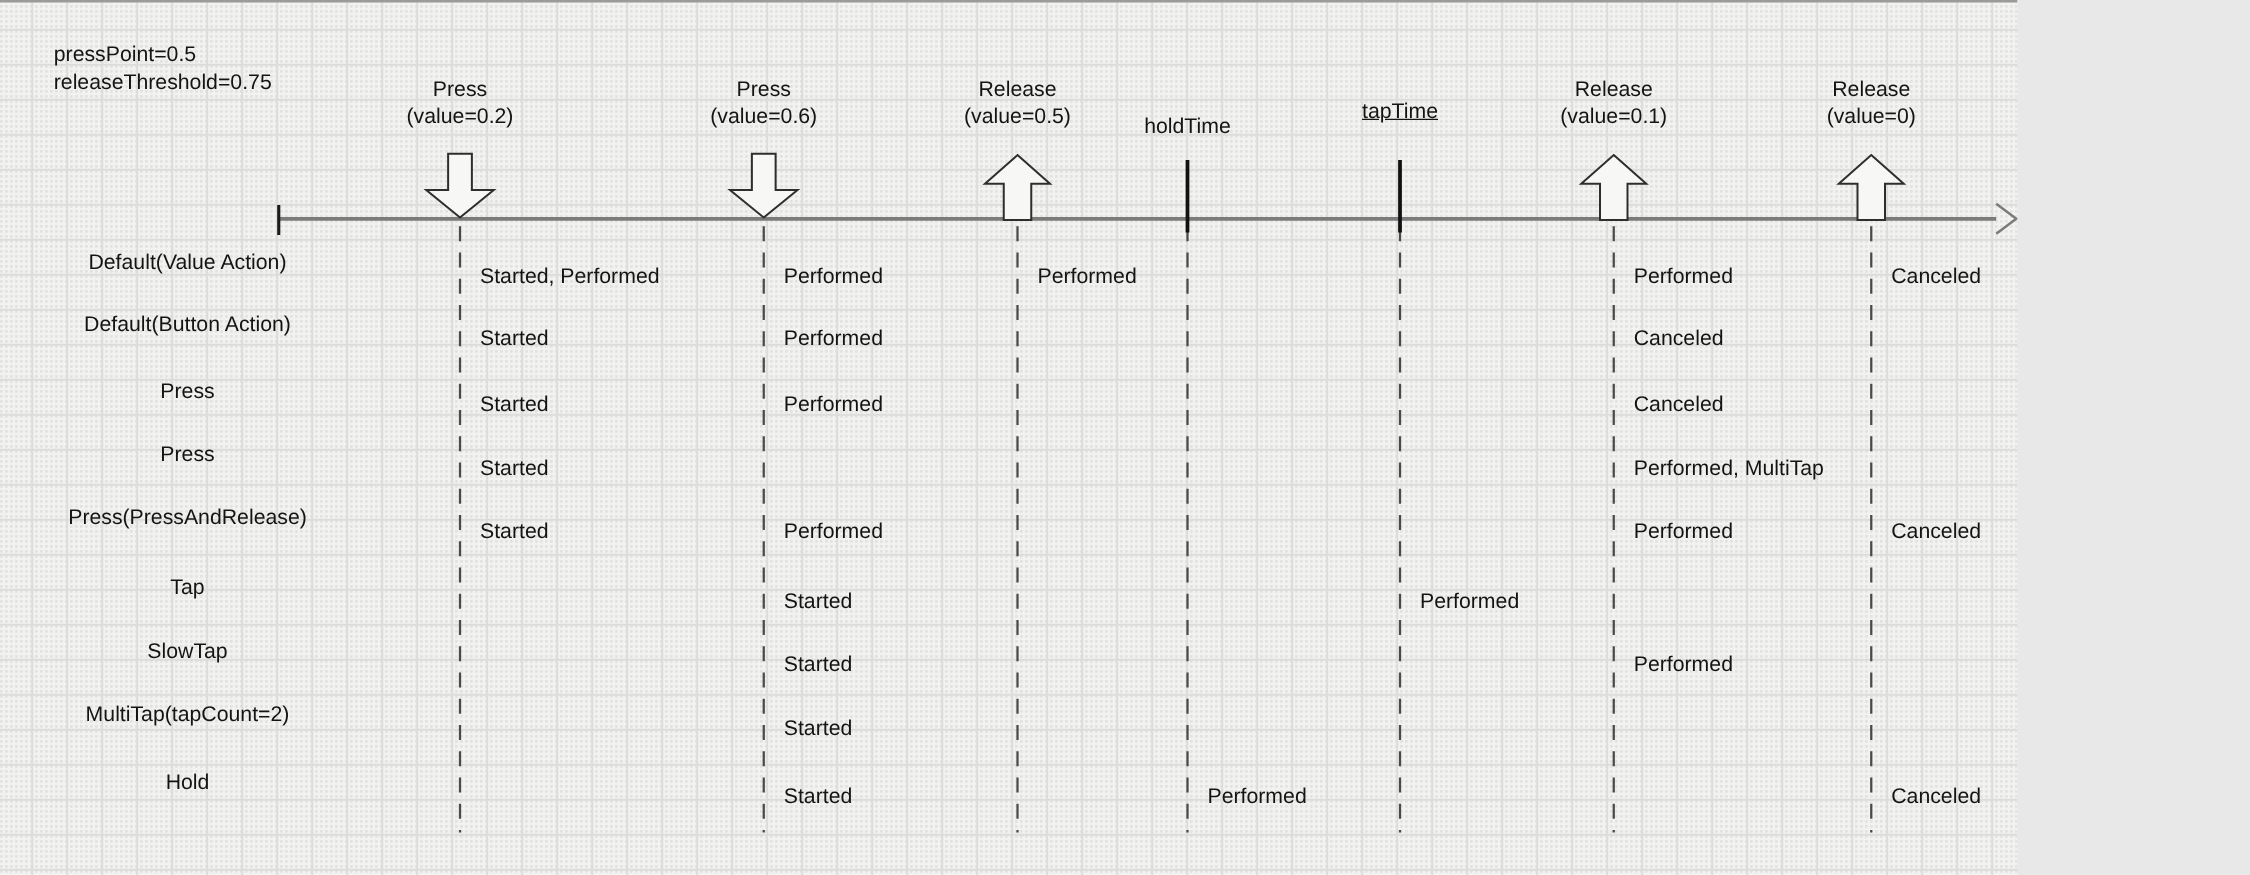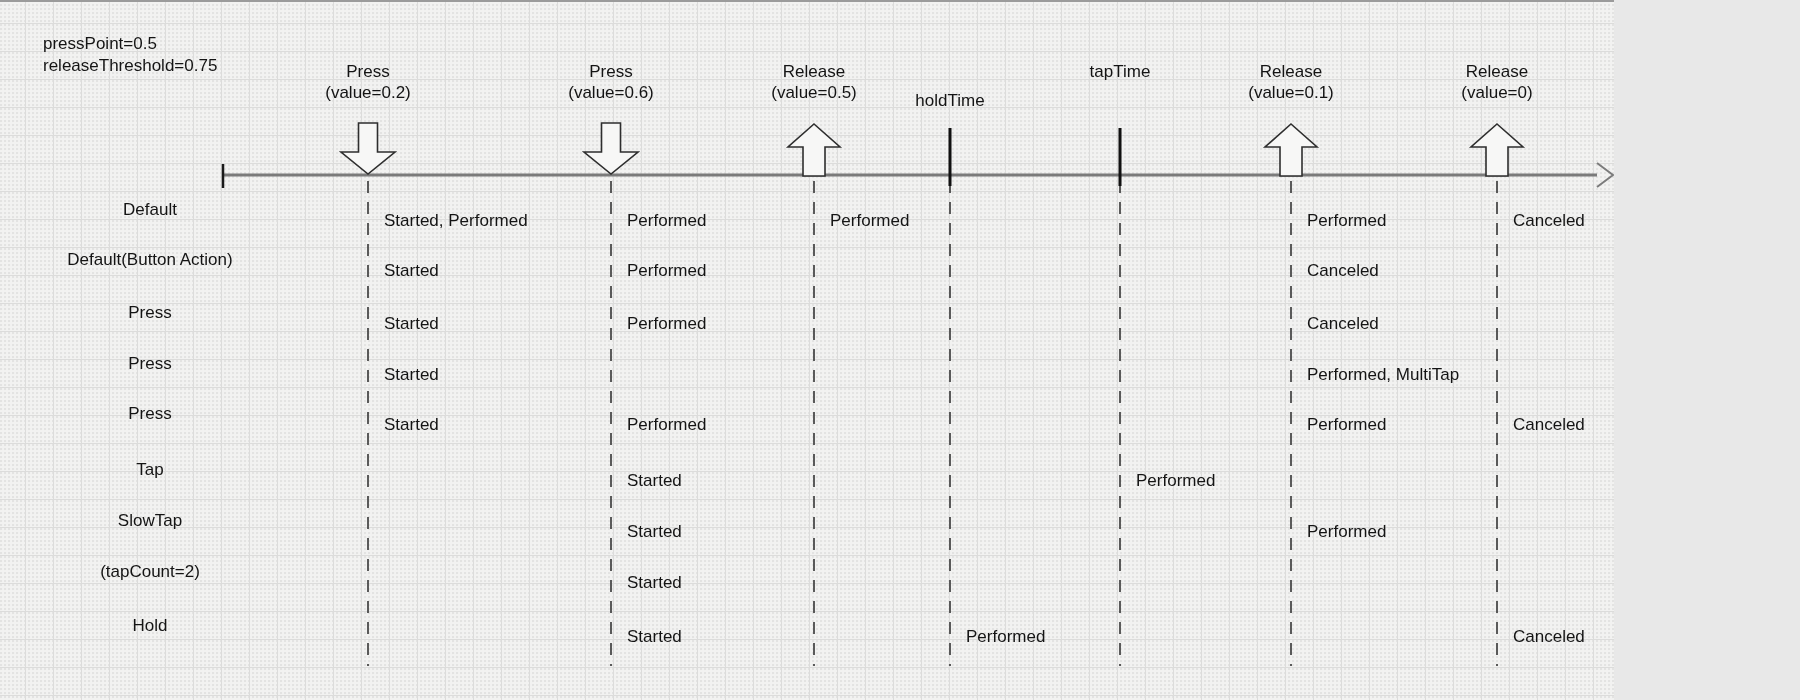--- a/index.html
+++ b/index.html
@@ -68,33 +68,34 @@
         <div>Press</div>
         <div>(value=0.6)</div>
       </div>
       <div class="col-label" style="left: 814px; top: 61px;">
         <div>Release</div>
         <div>(value=0.5)</div>
       </div>
       <div class="col-label" style="left: 950px; top: 90px;">
         <div>holdTime</div>
       </div>
-      <div class="col-label" style="left: 1120px; top: 61px;">
+      <div class="col-label" style="left: 1120px; top: 78px; text-decoration: underline;">
         <div>tapTime</div>
       </div>
       <div class="col-label" style="left: 1291px; top: 61px;">
         <div>Release</div>
         <div>(value=0.1)</div>
       </div>
       <div class="col-label" style="left: 1497px; top: 61px;">
         <div>Release</div>
         <div>(value=0)</div>
       </div>
       <div class="row-label" style="top: 199px;">
         <div>Default</div>
+        <div>(Value Action)</div>
       </div>
       <div class="cell" style="left: 384px; top: 210px;">Started, Performed</div>
       <div class="cell" style="left: 627px; top: 210px;">Performed</div>
       <div class="cell" style="left: 830px; top: 210px;">Performed</div>
       <div class="cell" style="left: 1307px; top: 210px;">Performed</div>
       <div class="cell" style="left: 1513px; top: 210px;">Canceled</div>
       <div class="row-label" style="top: 249px;">
         <div>Default</div>
         <div>(Button Action)</div>
       </div>
@@ -107,36 +108,38 @@
       <div class="cell" style="left: 384px; top: 313px;">Started</div>
       <div class="cell" style="left: 627px; top: 313px;">Performed</div>
       <div class="cell" style="left: 1307px; top: 313px;">Canceled</div>
       <div class="row-label" style="top: 353px;">
         <div>Press</div>
       </div>
       <div class="cell" style="left: 384px; top: 364px;">Started</div>
       <div class="cell" style="left: 1307px; top: 364px;">Performed, MultiTap</div>
       <div class="row-label" style="top: 403px;">
         <div>Press</div>
+        <div>(PressAndRelease)</div>
       </div>
       <div class="cell" style="left: 384px; top: 414px;">Started</div>
       <div class="cell" style="left: 627px; top: 414px;">Performed</div>
       <div class="cell" style="left: 1307px; top: 414px;">Performed</div>
       <div class="cell" style="left: 1513px; top: 414px;">Canceled</div>
       <div class="row-label" style="top: 459px;">
         <div>Tap</div>
       </div>
       <div class="cell" style="left: 627px; top: 470px;">Started</div>
       <div class="cell" style="left: 1136px; top: 470px;">Performed</div>
       <div class="row-label" style="top: 510px;">
         <div>SlowTap</div>
       </div>
       <div class="cell" style="left: 627px; top: 521px;">Started</div>
       <div class="cell" style="left: 1307px; top: 521px;">Performed</div>
       <div class="row-label" style="top: 561px;">
+        <div>MultiTap</div>
         <div>(tapCount=2)</div>
       </div>
       <div class="cell" style="left: 627px; top: 572px;">Started</div>
       <div class="row-label" style="top: 615px;">
         <div>Hold</div>
       </div>
       <div class="cell" style="left: 627px; top: 626px;">Started</div>
       <div class="cell" style="left: 966px; top: 626px;">Performed</div>
       <div class="cell" style="left: 1513px; top: 626px;">Canceled</div>
     </div>

